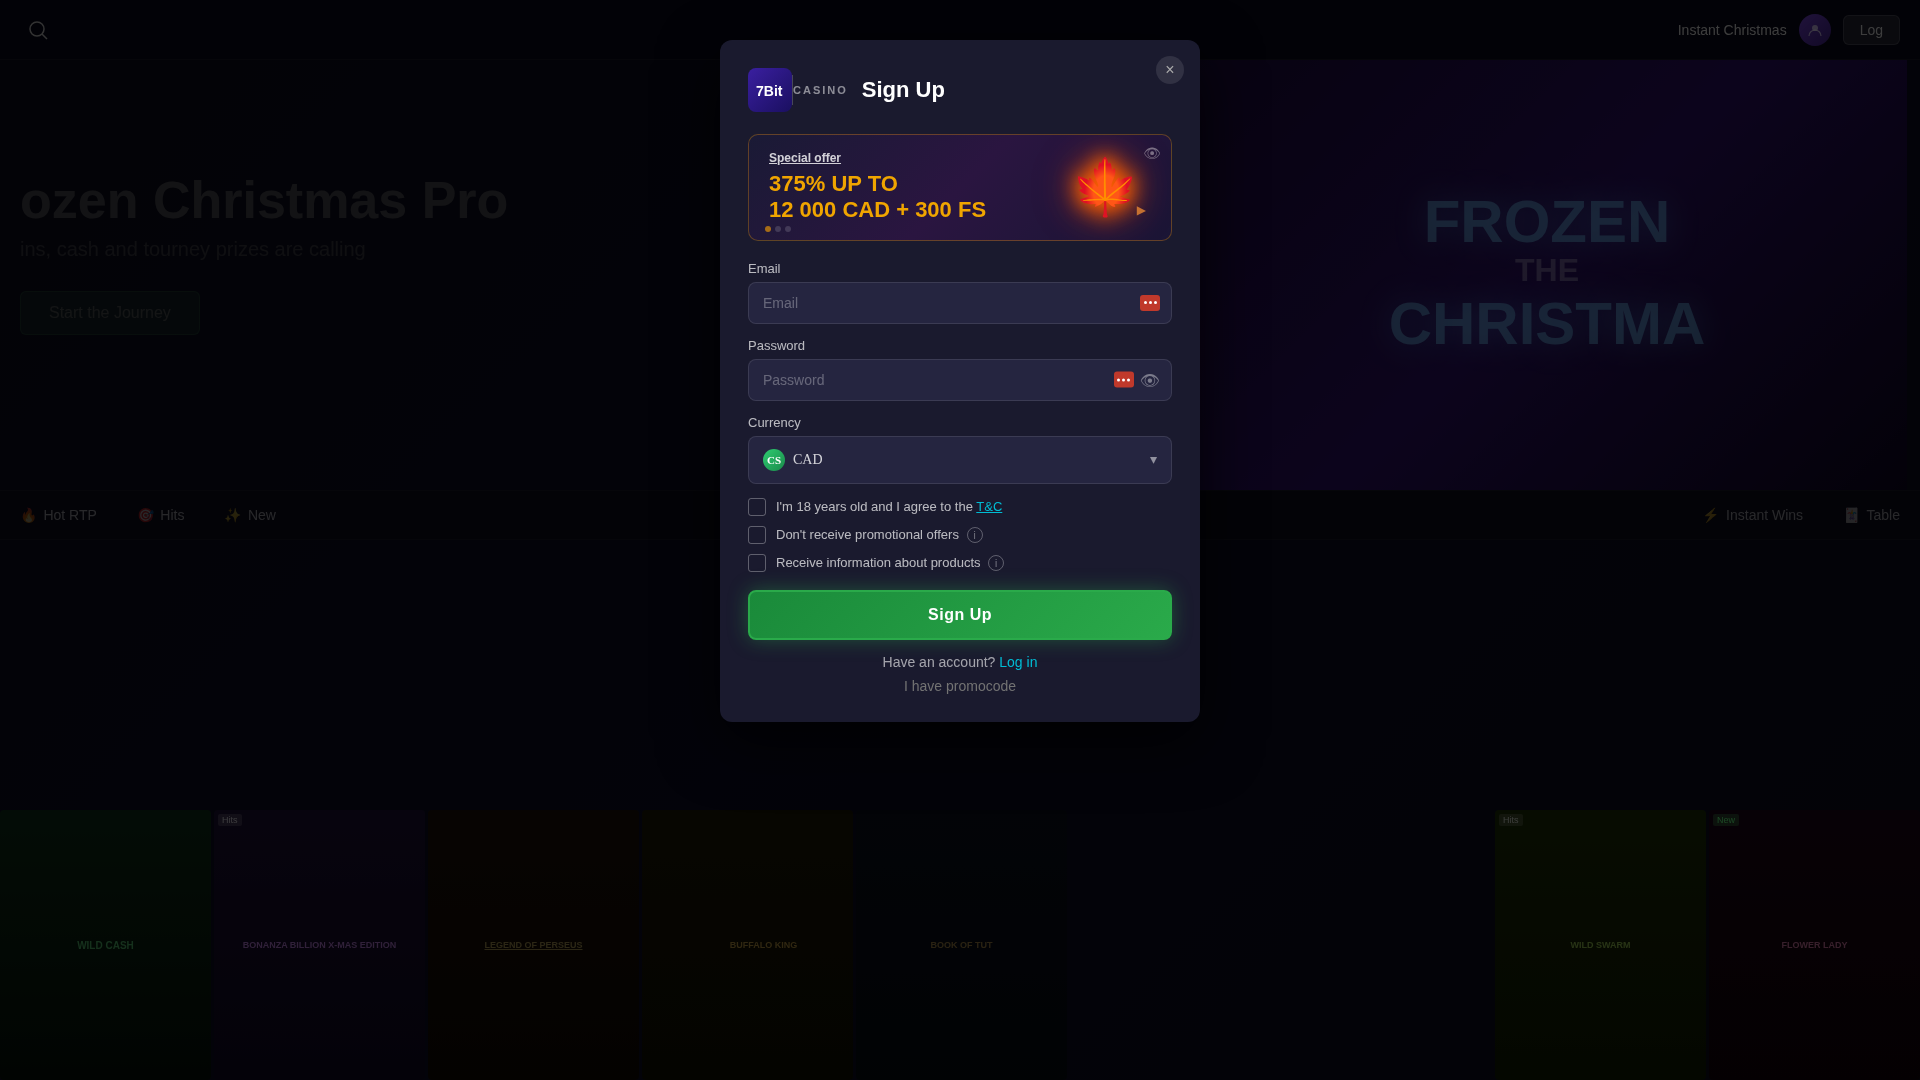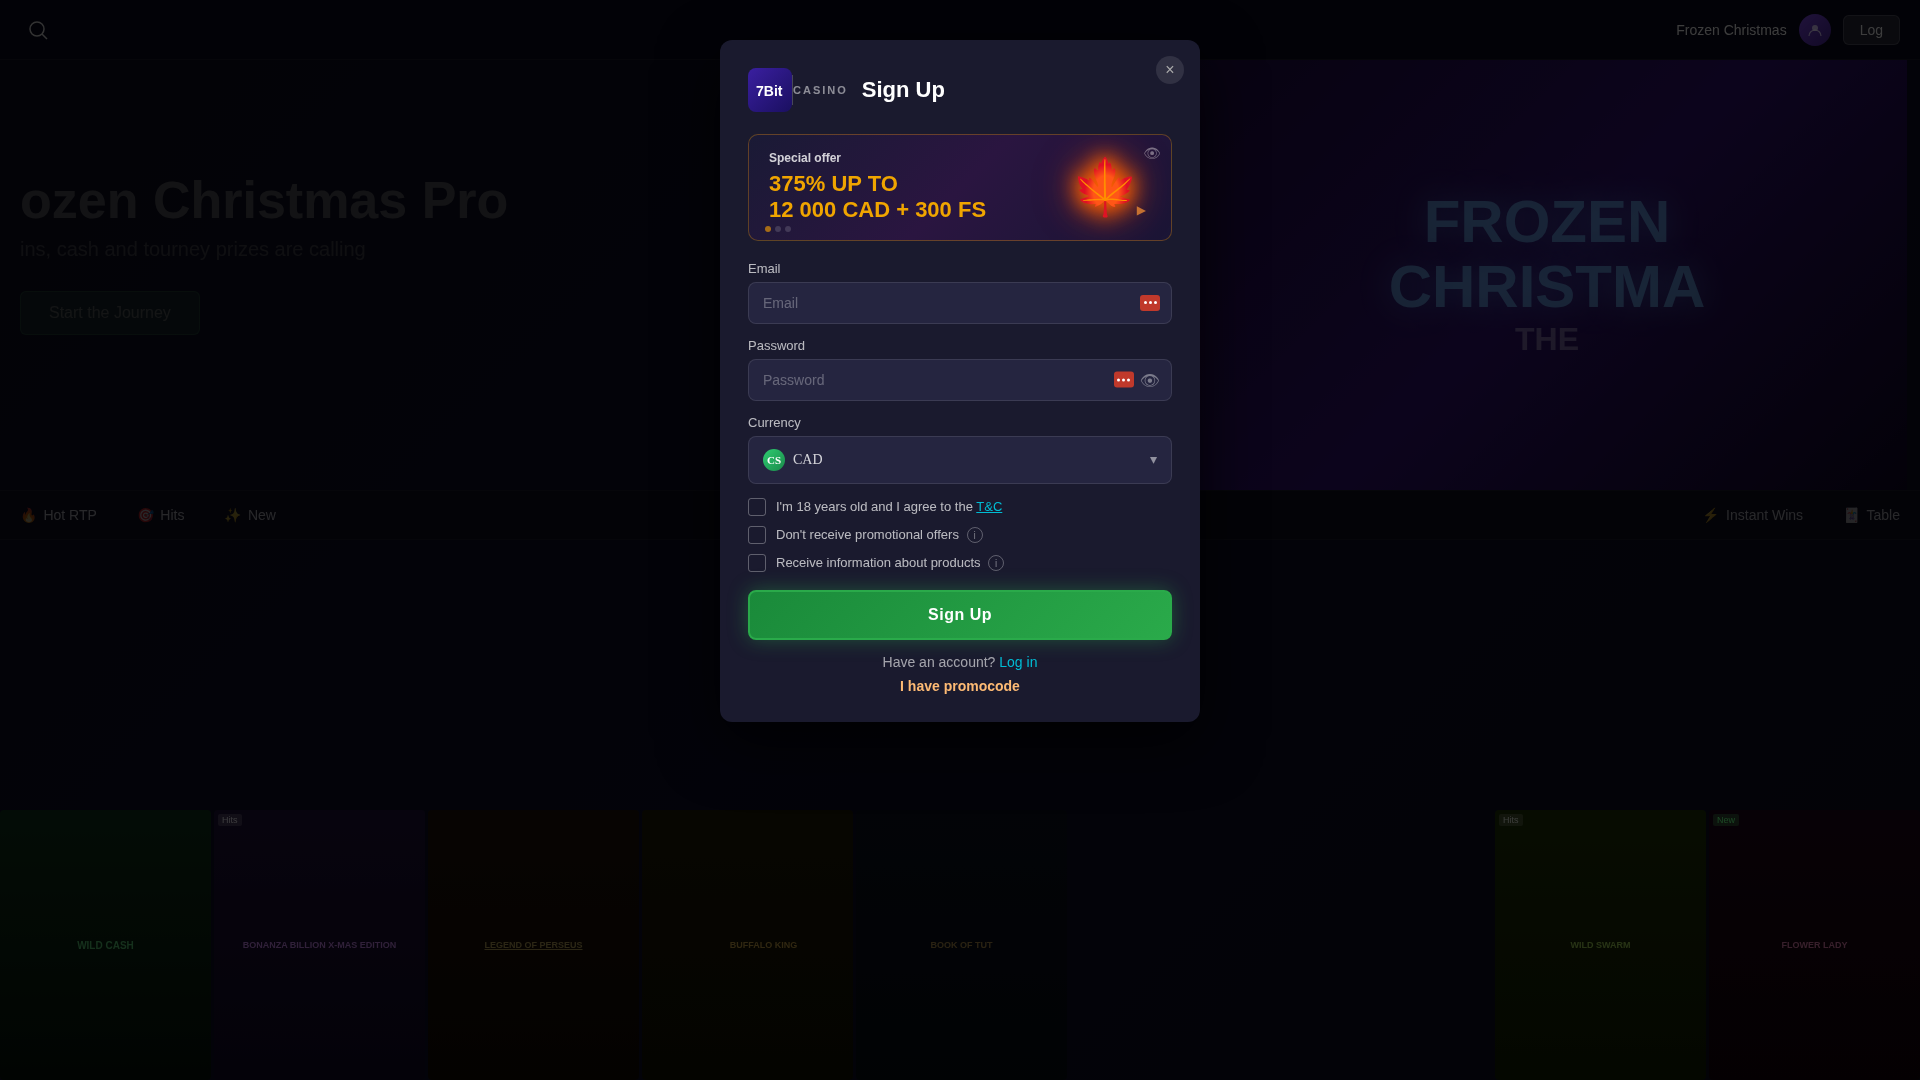--- a/index.html
+++ b/index.html
@@ -233,20 +233,21 @@
 
     .promo-left {
       flex: 1;
     }
 
     .promo-label {
       font-size: 12px;
       font-weight: 700;
       color: rgba(255,255,255,0.8);
       margin-bottom: 6px;
+      text-decoration: underline;
     }
 
     .promo-offer {
       font-size: 22px;
       font-weight: 900;
       color: #f0a500;
       line-height: 1.2;
     }
 
     .promo-offer .line2 {
@@ -469,57 +470,56 @@
     .login-link {
       color: #00bcd4;
       cursor: pointer;
       text-decoration: none;
     }
 
     .promocode-link {
       display: block;
       text-align: center;
       font-size: 14px;
-      color: #fdba74;
+      color: #737373;
       cursor: pointer;
       text-decoration: none;
-      font-weight: bold;
     }
   </style>
 </head>
 <body>
 
 <div class="bg-overlay"></div>
 
 <div class="bg-content">
   <div class="bg-text-left">
     <div class="bg-title">ozen Christmas Pro</div>
     <div class="bg-subtitle">ins, cash and tourney prizes are calling</div>
     <div class="bg-button">Start the Journey</div>
   </div>
 </div>
 
 <div class="right-banner">
   <div class="right-banner-text">
     <div style="font-size: 60px; font-weight: 900; color: rgba(120,210,255,0.5); line-height: 1; text-shadow: 0 0 30px rgba(100,180,255,0.4);">FROZEN</div>
+    <div style="font-size: 32px; font-weight: 700; color: rgba(255,255,255,0.3);">THE</div>
     <div style="font-size: 60px; font-weight: 900; color: rgba(120,210,255,0.5); text-shadow: 0 0 30px rgba(100,180,255,0.4);">CHRISTMA</div>
-    <div style="font-size: 32px; font-weight: 700; color: rgba(255,255,255,0.3);">THE</div>
   </div>
 </div>
 
 <div class="header">
   <div class="header-search-icon">
     <svg width="20" height="20" viewBox="0 0 20 20" fill="none">
       <circle cx="9" cy="9" r="7" stroke="#aaa" stroke-width="1.5"></circle>
       <line x1="14" y1="14" x2="19" y2="19" stroke="#aaa" stroke-width="1.5"></line>
     </svg>
   </div>
   <div class="header-right">
     <div class="header-promo">
-      <span>Frozen Christmas</span>
+      <span>Instant Christmas</span>
     </div>
     <div class="header-avatar">
       <svg width="16" height="16" viewBox="0 0 16 16" fill="none">
         <circle cx="8" cy="6" r="3" fill="rgba(255,255,255,0.6)"></circle>
         <path d="M2 14c0-3.3 2.7-6 6-6s6 2.7 6 6" stroke="rgba(255,255,255,0.6)" stroke-width="1.2" fill="none"></path>
       </svg>
     </div>
     <button class="header-login-btn">Log</button>
   </div>
 </div>

